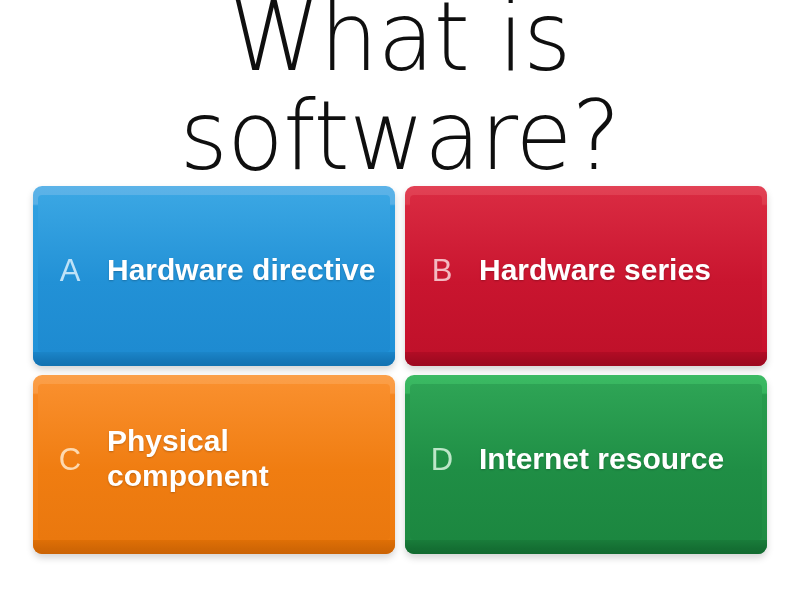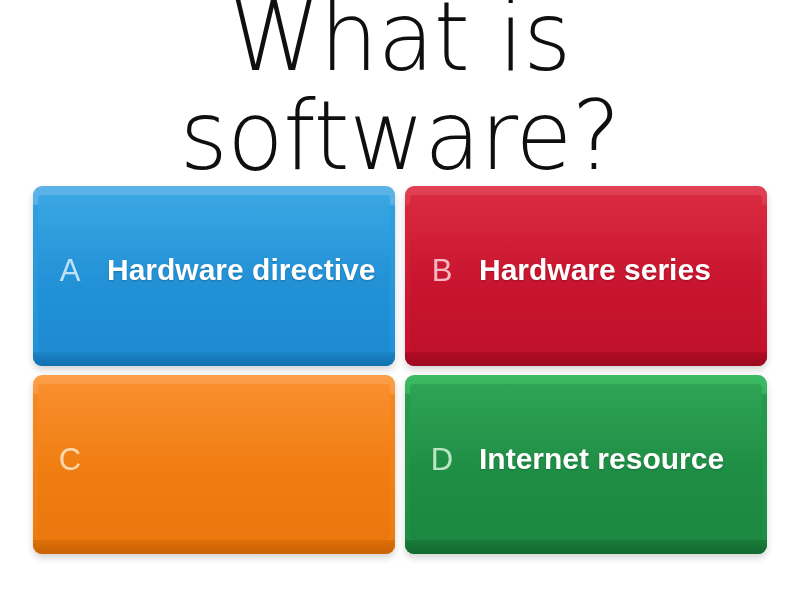--- a/index.html
+++ b/index.html
@@ -156,20 +156,21 @@
       <span class="answer-label">Hardware directive</span>
     </div>
 
     <div class="answer-button opt-b">
       <span class="answer-letter">B</span>
       <span class="answer-label">Hardware series</span>
     </div>
 
     <div class="answer-button opt-c">
       <span class="answer-letter">C</span>
+      <span class="answer-label">Physical component</span>
     </div>
 
     <div class="answer-button opt-d">
       <span class="answer-letter">D</span>
       <span class="answer-label">Internet resource</span>
     </div>
 
   </div>
 </div>
 

